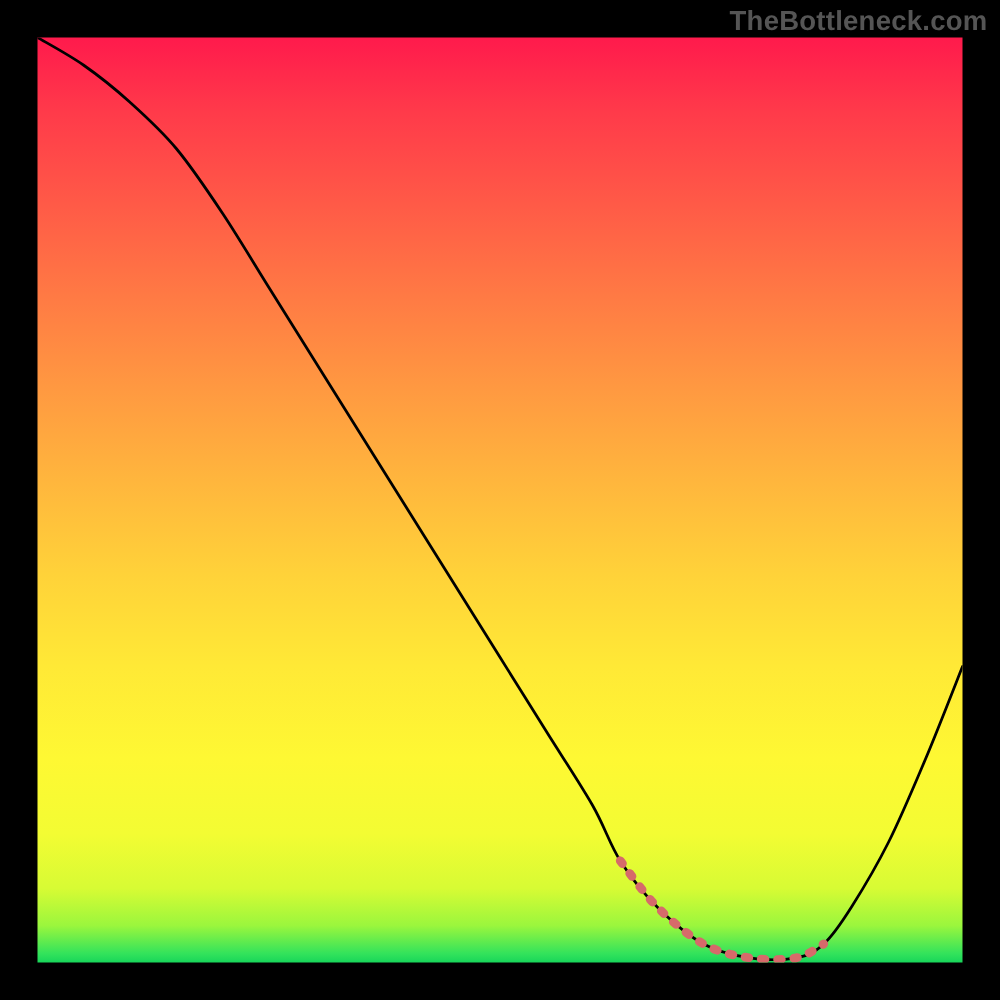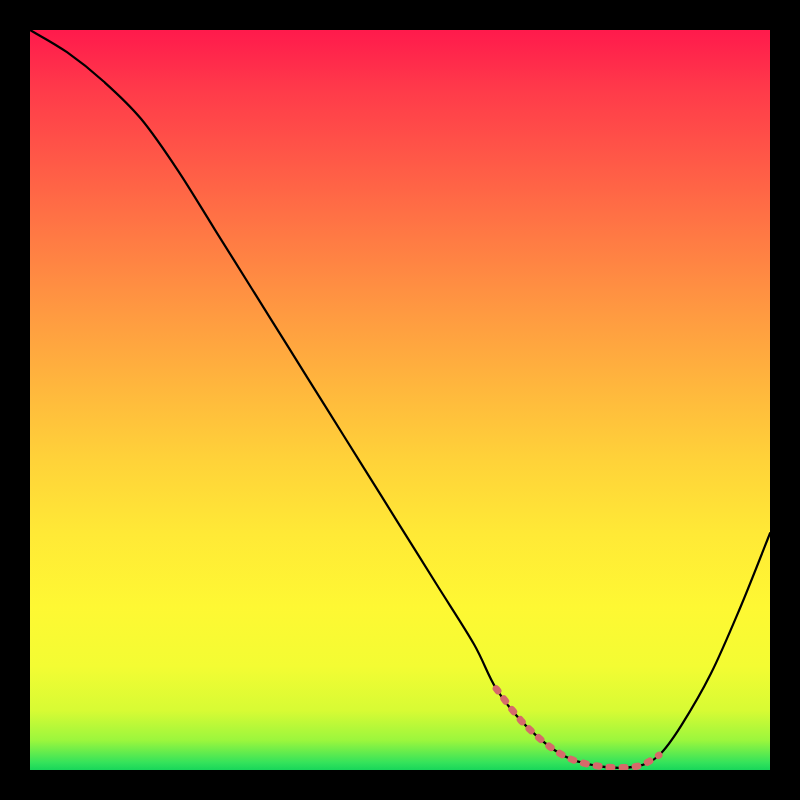--- a/index.html
+++ b/index.html
@@ -55,20 +55,21 @@
     left: 0;
     top: 0;
     width: 740px;
     height: 740px;
   }
 </style>
 </head>
 <body>
 
 <div class="frame">
+  <div class="watermark">TheBottleneck.com</div>
 
   <div class="plot">
     <svg class="curve-svg" viewBox="0 0 740 740" preserveAspectRatio="none">
       <path id="curve-path" fill="none" stroke="#000" stroke-width="2.2" stroke-linecap="round" stroke-linejoin="round" d="M 0.0 0.0 C 6.2 3.7, 24.7 13.6, 37.0 22.2 C 49.3 30.8, 61.7 40.7, 74.0 51.8 C 86.3 62.9, 98.7 74.0, 111.0 88.8 C 123.3 103.6, 135.7 122.1, 148.0 140.6 C 160.3 159.1, 172.7 180.1, 185.0 199.8 C 197.3 219.5, 209.7 239.3, 222.0 259.0 C 234.3 278.7, 246.7 298.5, 259.0 318.2 C 271.3 337.9, 283.7 357.7, 296.0 377.4 C 308.3 397.1, 320.7 416.9, 333.0 436.6 C 345.3 456.3, 357.7 476.1, 370.0 495.8 C 382.3 515.5, 394.7 535.3, 407.0 555.0 C 419.3 574.7, 434.1 596.9, 444.0 614.2 C 453.9 631.5, 457.6 645.0, 466.2 658.6 C 474.8 672.2, 484.7 684.5, 495.8 695.6 C 506.9 706.7, 520.5 718.4, 532.8 725.2 C 545.1 732.0, 557.5 734.4, 569.8 736.3 C 582.1 738.1, 596.9 738.1, 606.8 736.3 C 616.7 734.4, 621.6 732.0, 629.0 725.2 C 636.4 718.4, 642.6 709.2, 651.2 695.6 C 659.8 682.0, 670.9 663.5, 680.8 643.8 C 690.7 624.1, 700.5 600.6, 710.4 577.2 C 720.3 553.8, 735.1 515.5, 740.0 503.2"></path>
       <path id="highlight-path" fill="none" stroke="#d66a6a" stroke-width="7" stroke-linecap="round" stroke-linejoin="round" stroke-dasharray="3 10" d="M 466.2 658.6 C 471.1 664.8, 484.7 684.5, 495.8 695.6 C 506.9 706.7, 520.5 718.4, 532.8 725.2 C 545.1 732.0, 557.5 734.4, 569.8 736.3 C 582.1 738.1, 596.9 738.1, 606.8 736.3 C 616.7 734.4, 625.3 727.1, 629.0 725.2"></path>
     </svg>
   </div>
 </div>
 
 </body></html>

